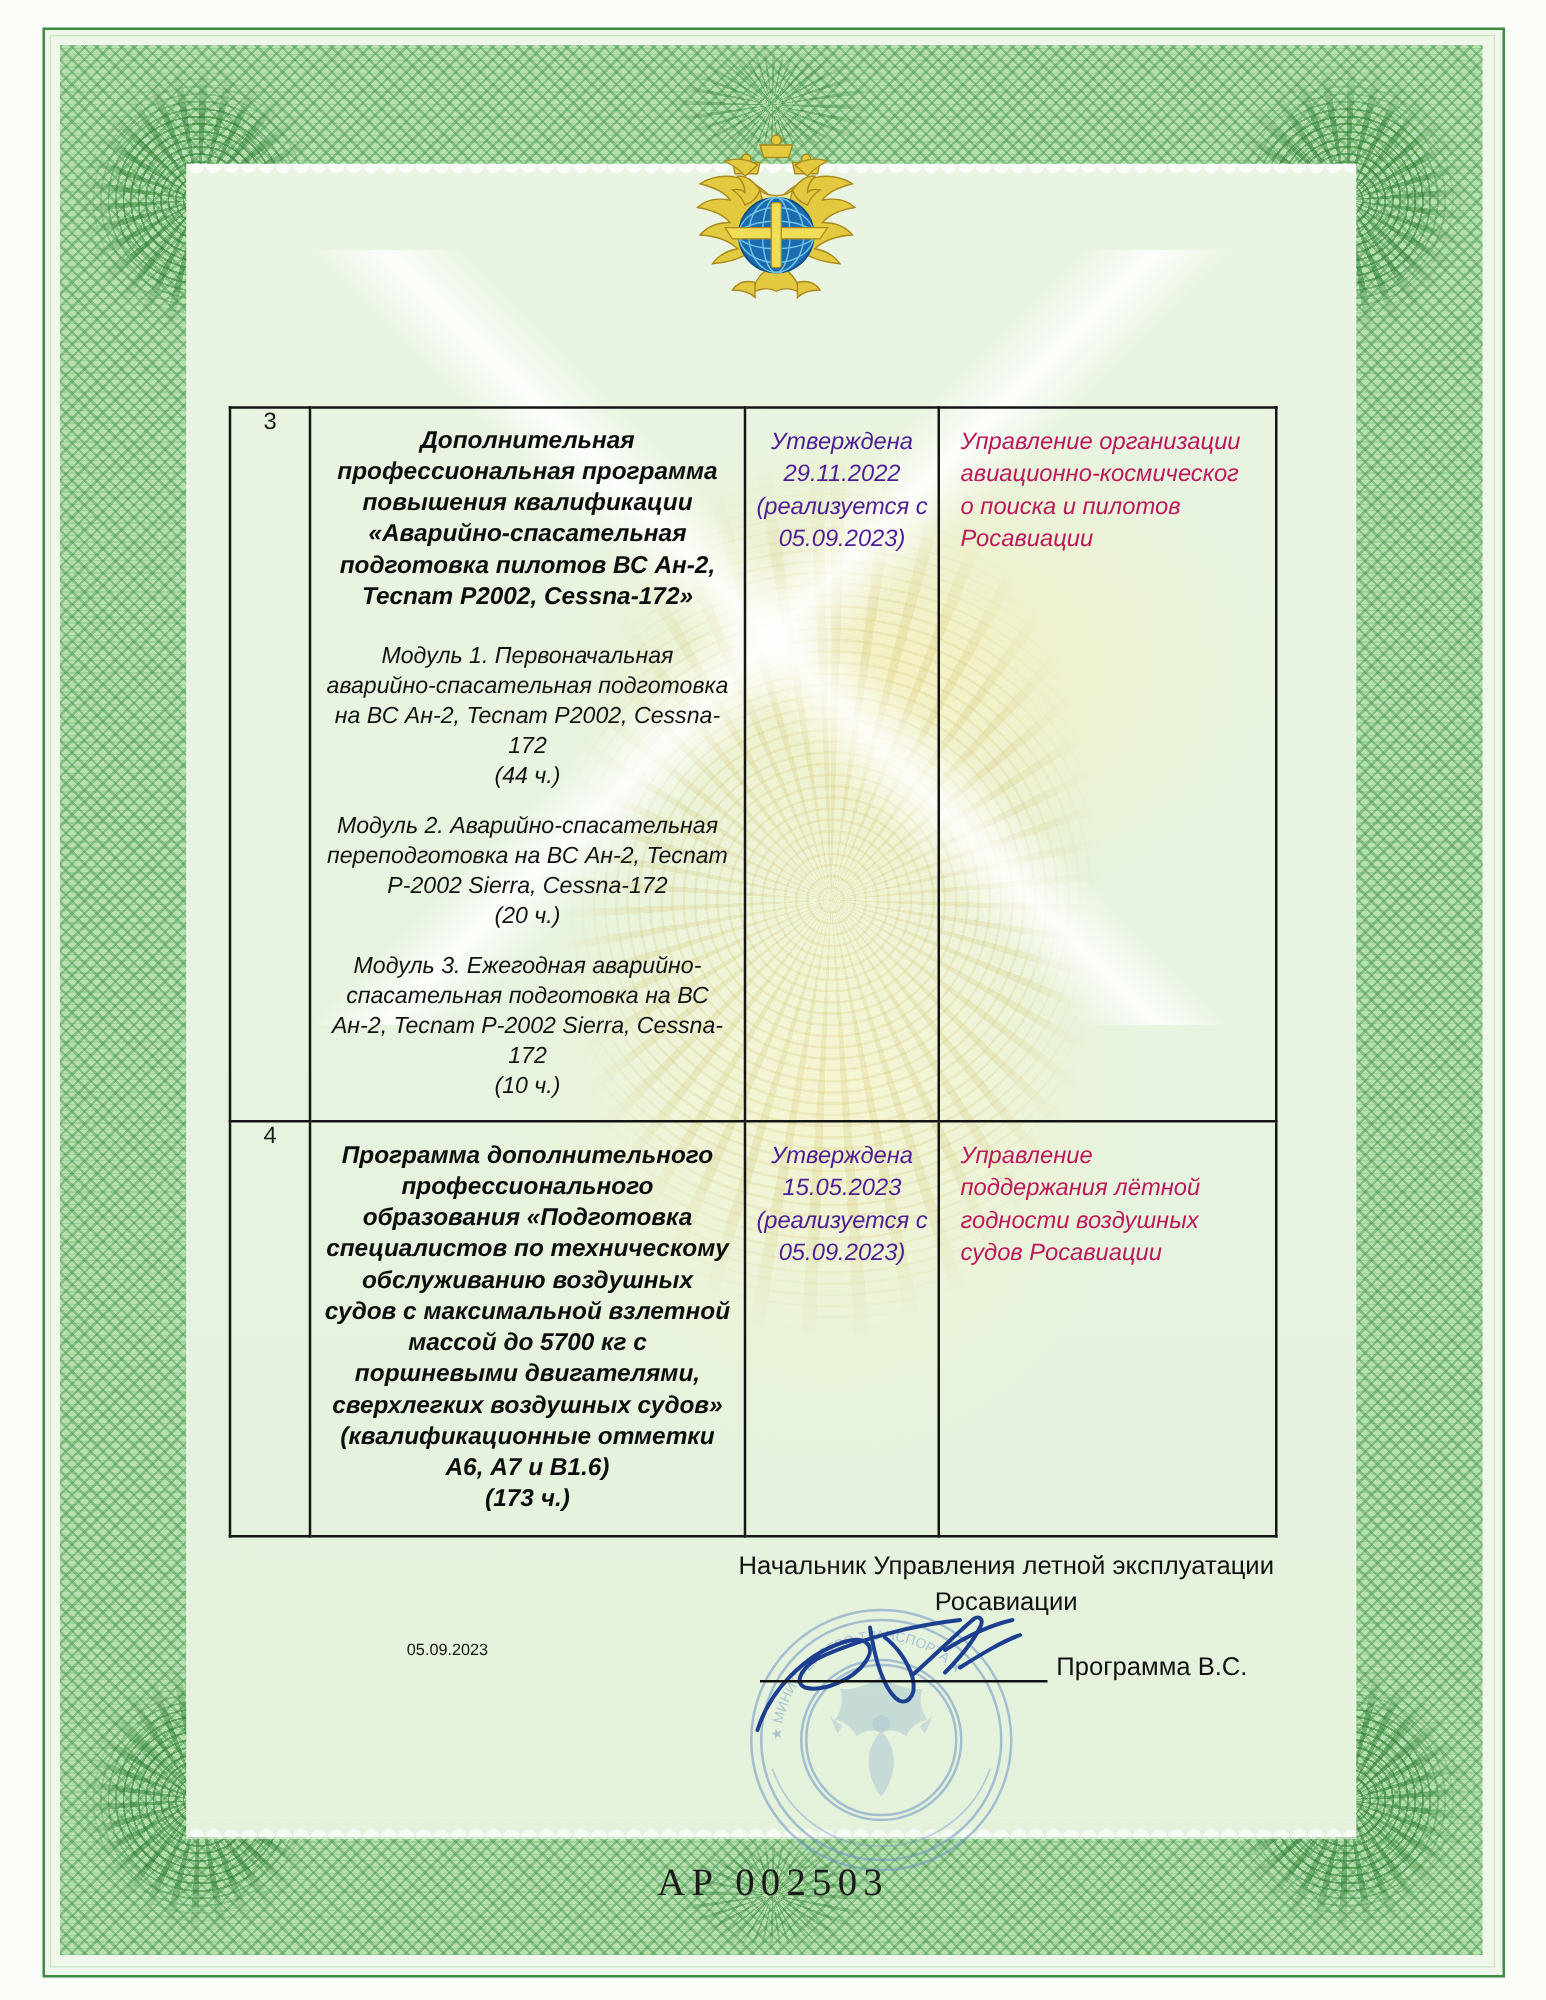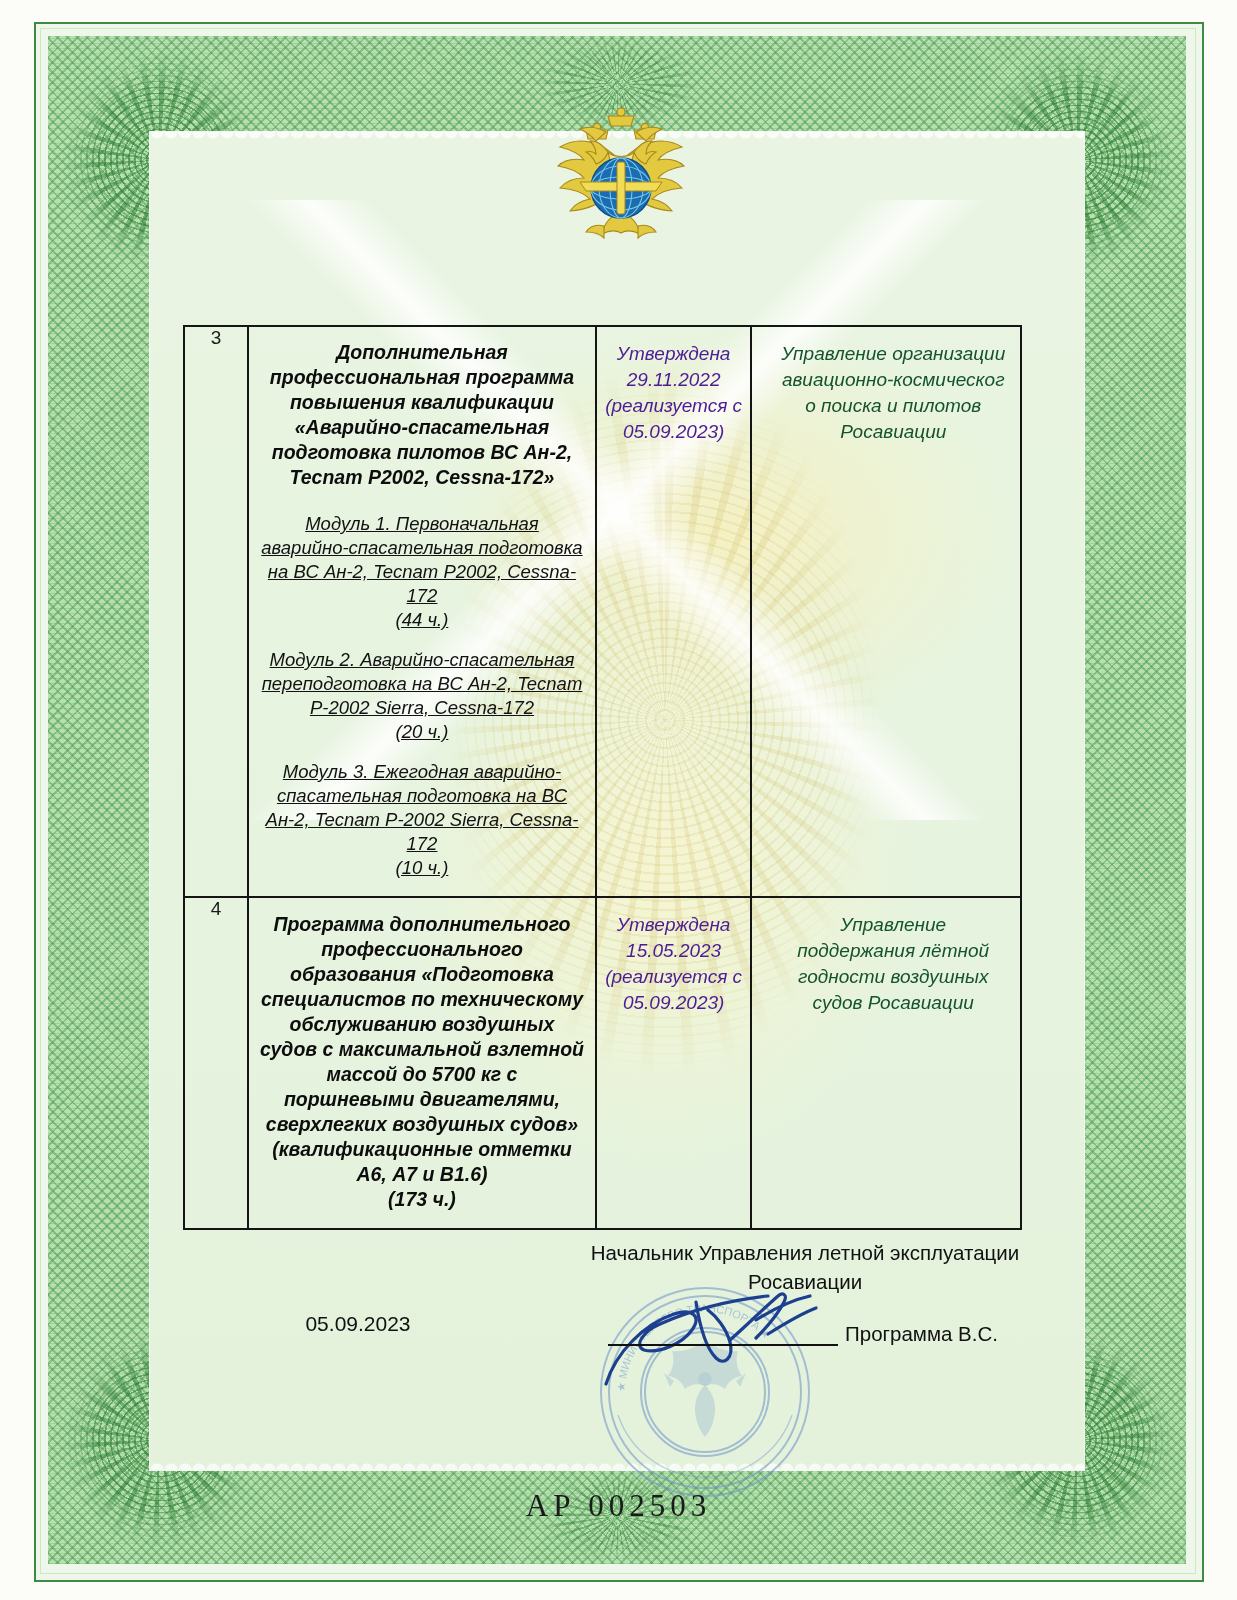--- a/index.html
+++ b/index.html
@@ -82,29 +82,29 @@
      background:transparent;}
   .c-num{width:63px;text-align:center;font-size:19px;color:#1a1a1a;
      padding-top:16px;font-style:normal;}
   .c-prog{width:348px;}
   .c-date{width:154px;}
   .c-org{width:268px;}
 
   .prog-title{font-style:italic;font-weight:bold;font-size:19.5px;line-height:25px;
      text-align:center;color:#0d0d0d;padding:13px 8px 0 8px;}
   .prog-mod{font-style:italic;font-size:18.5px;line-height:24px;text-align:center;
-     color:#121212;padding:16px 10px 0 10px;text-decoration:underline;}
+     color:#121212;padding:16px 10px 0 10px;}
   .prog-mod.first{padding-top:22px;}
   .prog-mod .hrs{display:block;}
   .pad-bottom{height:16px;}
 
   .date-cell{font-style:italic;font-size:19px;line-height:26px;text-align:center;
      color:#4c1d95;padding:14px 4px 0 4px;}
-  .org-cell{font-style:italic;font-size:19px;line-height:26px;text-align:center;
-     color:#14532d;padding:14px 2px 0 4px;white-space:nowrap;margin-left:12px;}
+  .org-cell{font-style:italic;font-size:19px;line-height:26px;
+     color:#be185d;padding:14px 2px 0 4px;white-space:nowrap;margin-left:12px;}
 
   
   .foot{position:absolute;left:0;top:1238px;width:1237px;}
   .foot-left{position:absolute;left:193px;top:0;width:330px;text-align:center;
      font-size:20.5px;line-height:29px;color:#111;}
   .foot-date{position:absolute;left:193px;top:74px;width:330px;text-align:center;
      font-size:20.5px;color:#111;}
   .foot-right{position:absolute;left:585px;top:0;width:440px;text-align:center;
      font-size:20.5px;line-height:29px;color:#111;}
   .sig-line{position:absolute;left:608px;top:1344px;width:230px;height:0;
@@ -273,21 +273,21 @@
   </table>
 
   <div class="foot">
     <div class="foot-left">
     </div>
     <div class="foot-right">
       <div>Начальник Управления летной эксплуатации</div>
       <div>Росавиации</div>
     </div>
   </div>
-  <div class="foot-date" style="position:absolute;left:193px;top:1312px;width:330px;text-align:center;font-size:21px;color:#111;">05.09.2023</div>
+  <div class="foot-date" style="position:absolute;left:193px;top:1312px;width:330px;text-align:center;font-size:13px;color:#111;">05.09.2023</div>
 
   <div class="stamp">
     <svg viewBox="0 0 215 215" width="215" height="215">
       <g fill="none" stroke="#6d93c6" stroke-width="2">
         <circle cx="107" cy="107" r="104"></circle>
         <circle cx="107" cy="107" r="96"></circle>
         <circle cx="107" cy="107" r="64"></circle>
         <circle cx="107" cy="107" r="60"></circle>
       </g>
       <g fill="#6d93c6" opacity=".85">

